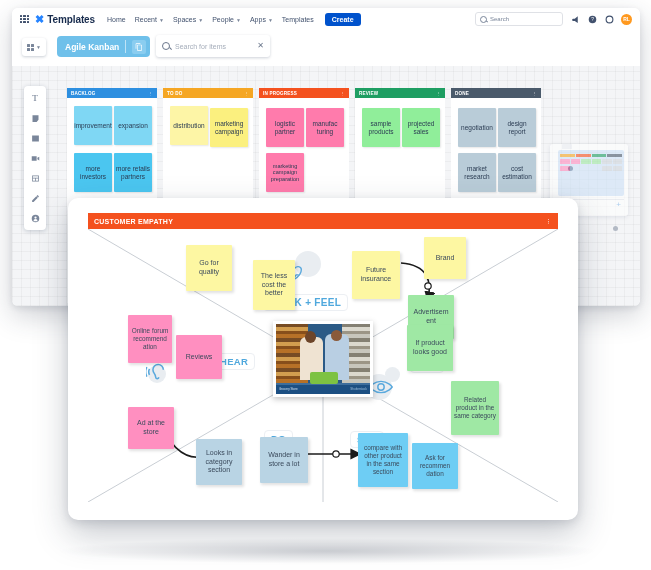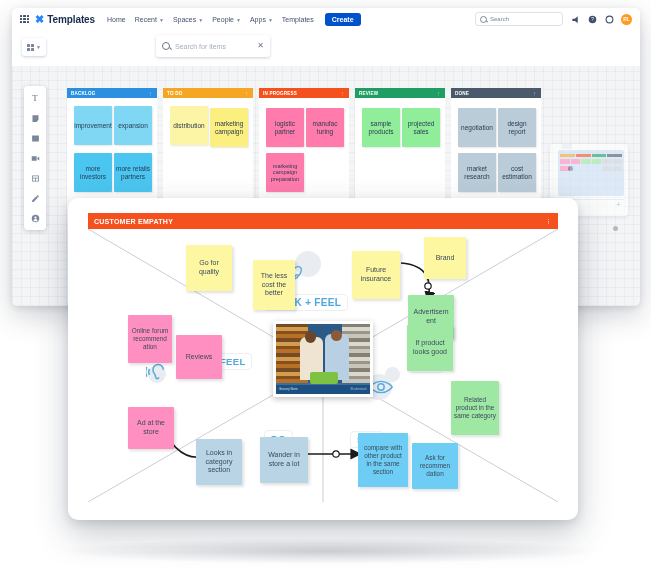--- a/index.html
+++ b/index.html
@@ -227,20 +227,29 @@
 
   <div id="boardbar">
     <div class="bb-sq">
       <span class="g">
           <i></i>
           <i></i>
           <i></i>
           <i></i>
         </span>
       <span class="cv">▼</span>
+    </div>
+    <div class="tabpill">
+      <span class="tname">Agile Kanban</span>
+      <span class="sep"></span>
+      <span class="copybtn">
+        <svg viewBox="0 0 24 24">
+            <path d="M16 1H4a2 2 0 0 0-2 2v14h2V3h12V1zm3 4H8a2 2 0 0 0-2 2v14a2 2 0 0 0 2 2h11a2 2 0 0 0 2-2V7a2 2 0 0 0-2-2zm0 16H8V7h11v14z"></path>
+          </svg>
+      </span>
     </div>
     <div class="boardsearch">
       <span class="mag"></span>
       <span class="ph">Search for items</span>
       <span class="x">✕</span>
     </div>
   </div>
 
   <div id="canvas">
 
@@ -476,21 +485,21 @@
       <div class="manH"></div>
       <div class="floor"></div>
       <div class="basket"></div>
       <div class="bar">
         <span class="bl">Grocery Store</span>
         <span class="br">Shutterstock</span>
       </div>
     </div>
 
     <div class="quad-label" style="left:175px;top:65px;">THINK + FEEL</div>
-    <div class="quad-label small" style="left:125px;top:124px;">FEEL</div>
+    <div class="quad-label small" style="left:125px;top:124px;">HEAR</div>
     <div class="quad-label small" style="left:322px;top:127px;">SEE</div>
     <div class="quad-label small" style="left:176px;top:201px;">DO</div>
     <div class="quad-label small" style="left:262px;top:202px;">SAY</div>
 
     <div class="note" style="left:98px;top:16px;width:40px;height:40px;background:#fdf7a2;">Go for quality</div>
     <div class="note" style="left:165px;top:31px;width:36px;height:44px;background:#fdf7a2;">The less cost the better</div>
     <div class="note" style="left:264px;top:22px;width:42px;height:42px;background:#fdf7a2;">Future insurance</div>
     <div class="note" style="left:336px;top:8px;width:36px;height:36px;background:#fdf7a2;">Brand</div>
     <div class="note" style="left:320px;top:66px;width:40px;height:38px;background:#9fe8a4;">Advertisem ent</div>
 

